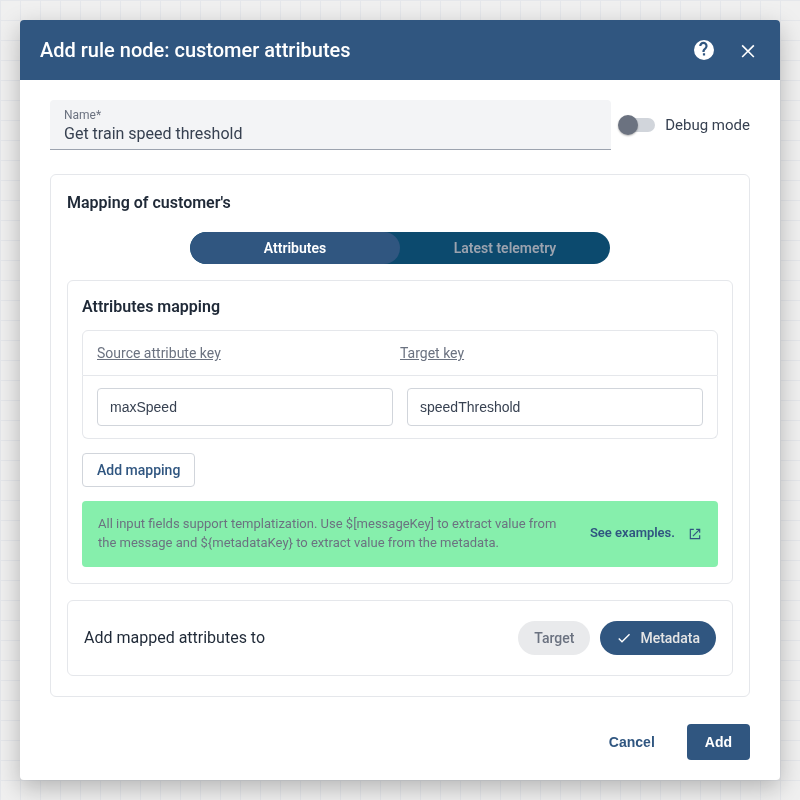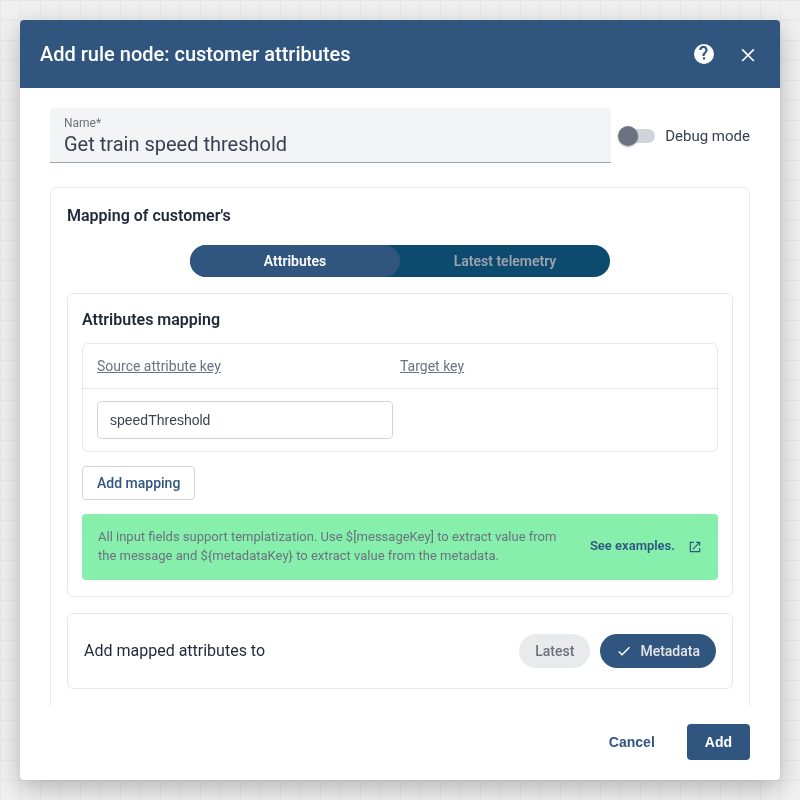--- a/index.html
+++ b/index.html
@@ -20,39 +20,39 @@
     flex-direction: column;
     overflow: hidden;
   }
   .modal-header {
     background: #305680;
     color: #fff;
     display: flex;
     align-items: center;
     justify-content: space-between;
     padding: 0 20px;
-    height: 68px;
+    height: 60px;
   }
   .modal-title {
     font-size: 20px;
     font-weight: 500;
   }
   .modal-header .actions { display: flex; align-items: center; gap: 20px; }
   .icon-btn { cursor: pointer; display: inline-flex; align-items: center; justify-content: center; width: 24px; height: 24px; }
   .modal-body { padding: 20px 30px 0 30px; flex: 1; overflow: auto; color: #333; }
   .name-row { display: flex; align-items: center; gap: 10px; }
   .name-field {
     flex: 1;
     background: #f3f4f6;
     border-bottom: 1px solid #9ca3af;
     padding: 8px 14px 6px 14px;
     border-radius: 4px 4px 0 0;
   }
   .name-field .label { font-size: 12px; color: #6b7280; }
-  .name-field .value { font-size: 20px; color: #374151; padding-top: 2px; }
+  .name-field .value { font-size: 16px; color: #374151; padding-top: 2px; }
   .debug-row { display: flex; align-items: center; gap: 10px; font-size: 15px; color: #374151; }
   .toggle {
     width: 34px; height: 14px; border-radius: 7px; background: #d1d5db; position: relative;
   }
   .toggle::after {
     content: ""; position: absolute; left: -3px; top: -3px; width: 20px; height: 20px;
     border-radius: 50%; background: #6b7280; box-shadow: 0 1px 2px rgba(0,0,0,.3);
   }
   .panel {
     margin-top: 24px;
@@ -205,40 +205,41 @@
       </div>
 
       <div class="panel-inner">
         <div class="panel-title">Attributes mapping</div>
 
         <div class="kv-header">
           <div>Source attribute key</div>
           <div>Target key</div>
         </div>
         <div class="kv-row">
+          <input class="text-input" value="maxSpeed" style="">
           <input class="text-input" value="speedThreshold" style="">
         </div>
 
         <div class="add-mapping">Add mapping</div>
 
         <div class="hint">
           <div>All input fields support templatization. Use $[messageKey] to extract value from the message and ${metadataKey} to extract value from the metadata.</div>
           <span class="link">
             <span>See examples.</span>
             <svg viewBox="0 0 24 24" width="14" height="14" fill="#305680">
                 <path d="M14 3v2h3.59L7.76 14.83l1.41 1.41L19 6.41V10h2V3h-7zM5 5h5V3H3v18h18v-7h-2v5H5V5z"></path>
               </svg>
           </span>
         </div>
       </div>
 
       <div class="dest-panel">
         <div class="dest-label">Add mapped attributes to</div>
         <div class="pill-group">
-          <div class="pill msg">Latest</div>
+          <div class="pill msg">Target</div>
           <div class="pill meta">
             <svg viewBox="0 0 24 24" width="16" height="16" fill="#fff">
                 <path d="M9 16.17L4.83 12 3.41 13.41 9 19 21 7l-1.41-1.41z"></path>
               </svg>
             <span>Metadata</span>
           </div>
         </div>
       </div>
 
     </div>

